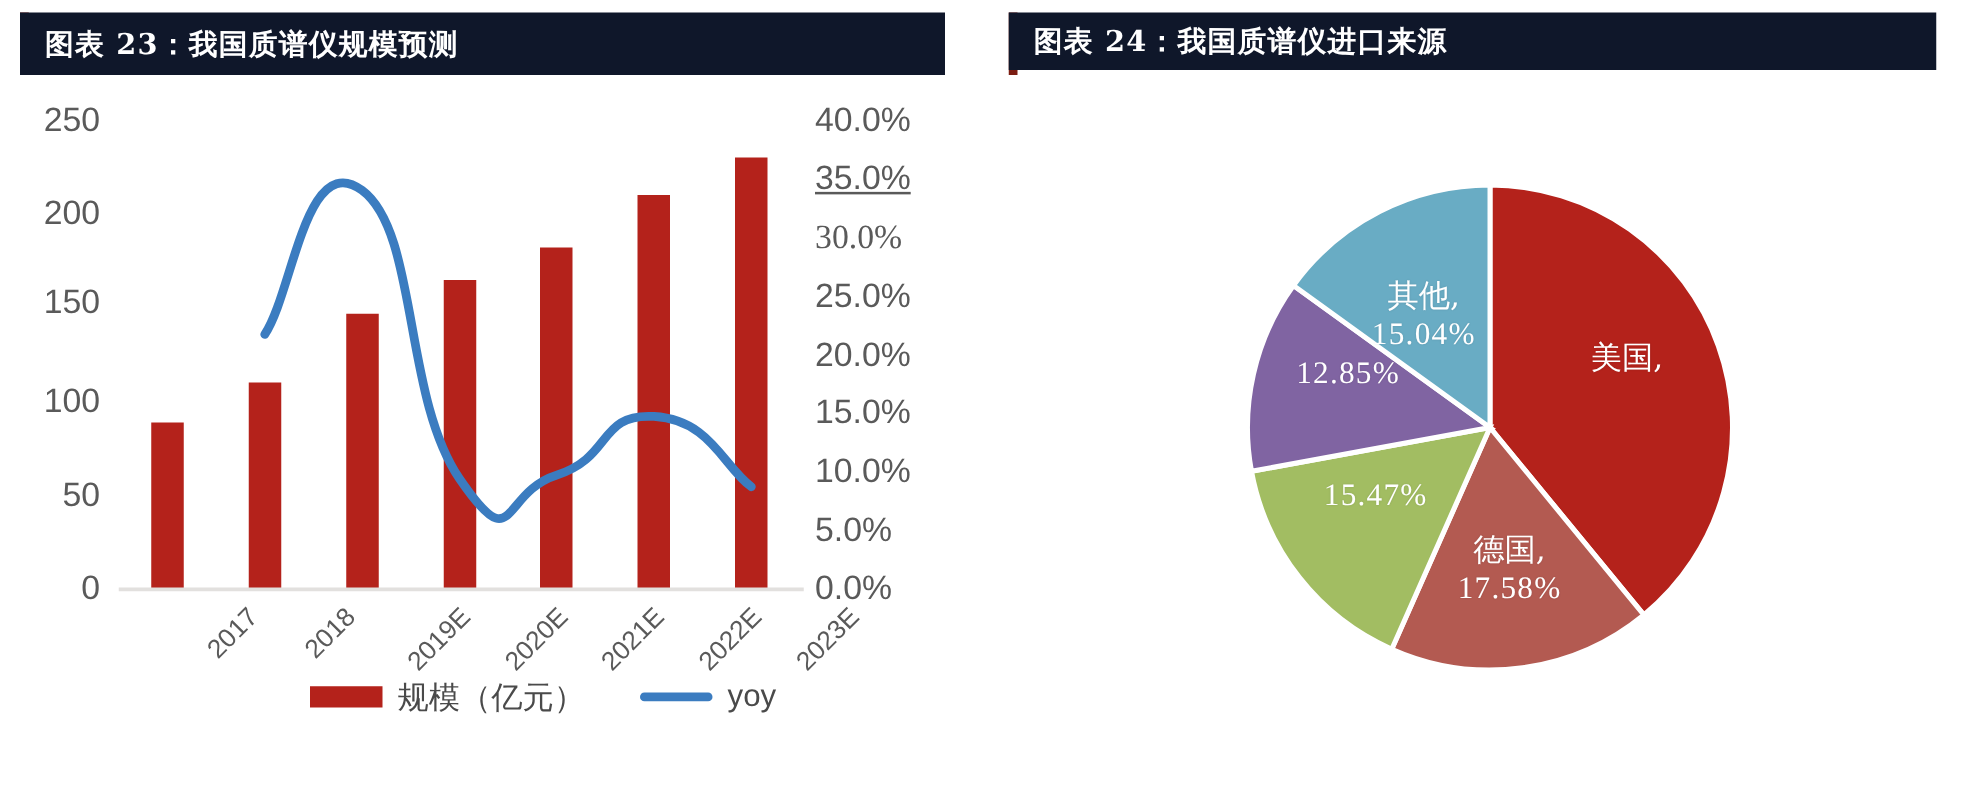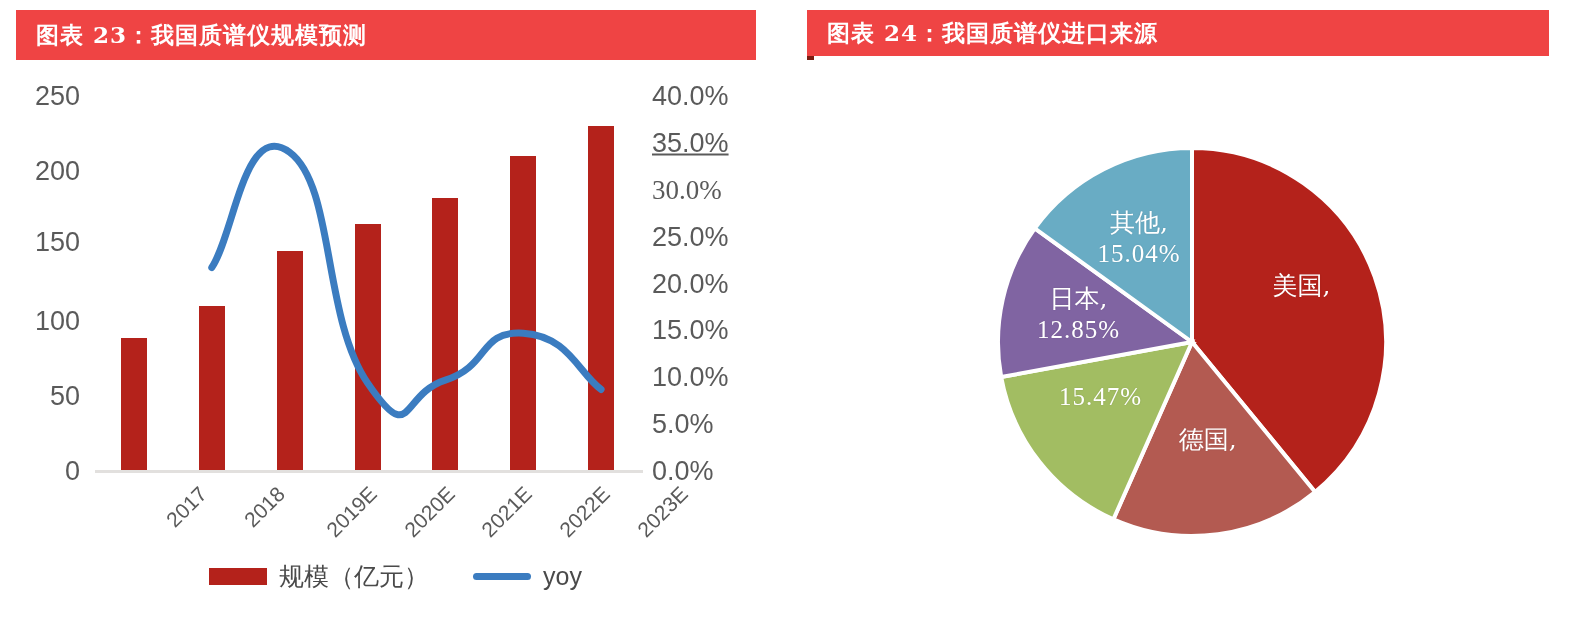--- a/index.html
+++ b/index.html
@@ -7,21 +7,21 @@
     width:1582px;height:644px;background:#ffffff;
     font-family:"Liberation Sans","DejaVu Sans",sans-serif;
     overflow:hidden;position:relative;
   }
   .panel{position:absolute;top:0;height:644px;}
   #panel-left{left:0;width:791px;}
   #panel-right{left:791px;width:791px;}
 
   .title-bar{
     position:absolute;display:flex;align-items:center;
-    background:#ef4444;color:#ffffff;
+    background:#0f172a;color:#ffffff;
     font-size:23px;font-weight:bold;letter-spacing:1px;
     font-family:"DejaVu Serif","Liberation Serif",serif;
     padding-left:20px;box-sizing:border-box;
   }
   #title-left{left:16px;top:10px;width:740px;height:50px;}
   #title-right{left:16px;top:10px;width:742px;height:46px;}
   .title-accent{
     position:absolute;left:16px;top:10px;width:7px;height:50px;
     background:#7b1d12;
   }
@@ -39,22 +39,22 @@
   .ylabel-right{position:absolute;left:652px;width:90px;text-align:left;}
 
   .bar{position:absolute;bottom:0;background:#b4221b;}
 
   .xlabel{
     position:absolute;top:412px;font-size:21px;color:#5a5a5a;
     transform:rotate(-45deg);transform-origin:right top;white-space:nowrap;
   }
 
   .legend{
-    position:absolute;left:0;top:490px;width:791px;
-    display:flex;justify-content:center;align-items:center;gap:44px;
+    position:absolute;left:0;top:471px;width:791px;
+    display:flex;justify-content:center;align-items:center;gap:44px;padding-left:39px;
   }
   .legend-item{display:flex;align-items:center;gap:12px;}
   .legend-swatch-bar{width:58px;height:17px;background:#b4221b;}
   .legend-swatch-line{width:58px;height:7px;background:#3b7cc0;border-radius:4px;}
   .legend-text{font-size:25px;color:#4a4a4a;font-family:"DejaVu Serif","Liberation Serif",serif;}
   .legend-text-latin{font-size:25px;color:#4a4a4a;}
 
   
   #piechart{position:absolute;left:0;top:70px;width:791px;height:574px;}
   .pie-label{
@@ -149,27 +149,27 @@
         <path d="M 401 272 L 322.3901499246806 449.35977974483336 A 194 194 0 0 1 210.18958003427582 307.0340353442757 Z" fill="#a2bd62" stroke="#ffffff" stroke-width="4"></path>
         <path d="M 401 272 L 210.18958003427582 307.0340353442757 A 194 194 0 0 1 243.76460958140726 158.36447738531444 Z" fill="#8064a2" stroke="#ffffff" stroke-width="4"></path>
         <path d="M 401 272 L 243.76460958140726 158.36447738531444 A 194 194 0 0 1 400.99999999999994 78 Z" fill="#69acc4" stroke="#ffffff" stroke-width="4"></path>
       </svg>
     <div id="pie-labels">
         <div class="pie-label" style="left: 430.593px; top: 200.777px; width: 160px;">
           <div>美国,</div>
         </div>
         <div class="pie-label" style="left: 336.677px; top: 355.34px; width: 160px;">
           <div>德国,</div>
+          <div class="pct">17.58%</div>
         </div>
         <div class="pie-label" style="left: 229.589px; top: 312.063px; width: 160px;">
           <div class="pct">15.47%</div>
         </div>
         <div class="pie-label" style="left: 207.459px; top: 214.358px; width: 160px;">
-          <div>日本,</div>
           <div class="pct">12.85%</div>
         </div>
-        <div class="pie-label" style="left: 268.025px; top: 138px; width: 160px;">
+        <div class="pie-label" style="left: 268.025px; top: 152px; width: 160px;">
           <div>其他,</div>
           <div class="pct">15.04%</div>
         </div>
       </div>
   </div>
 </div>
 
 </body></html>

